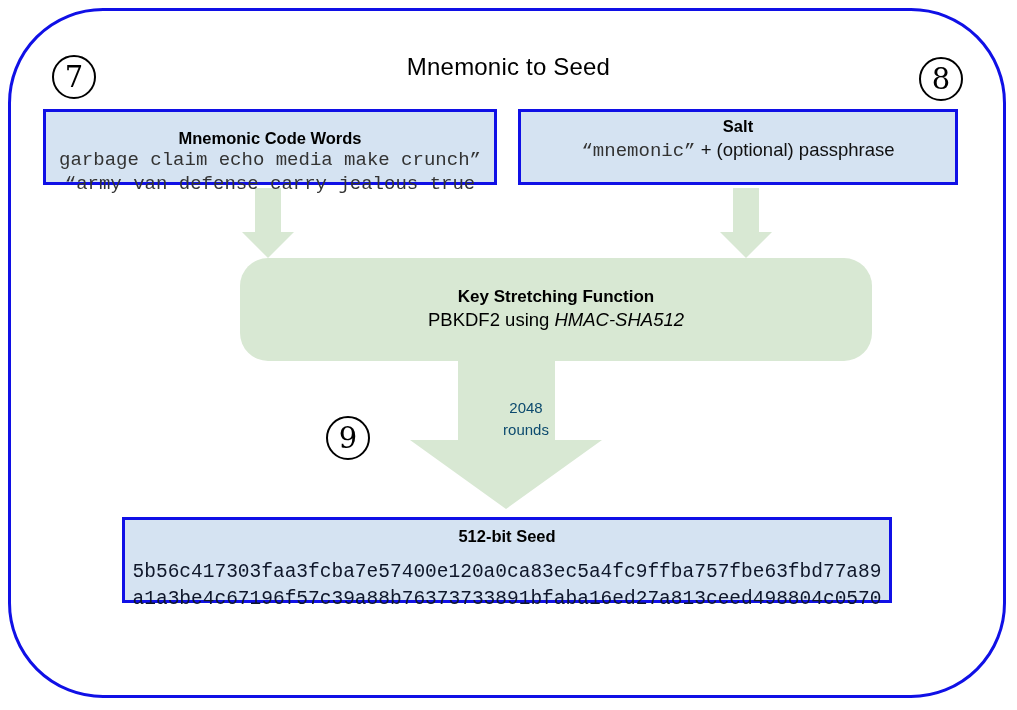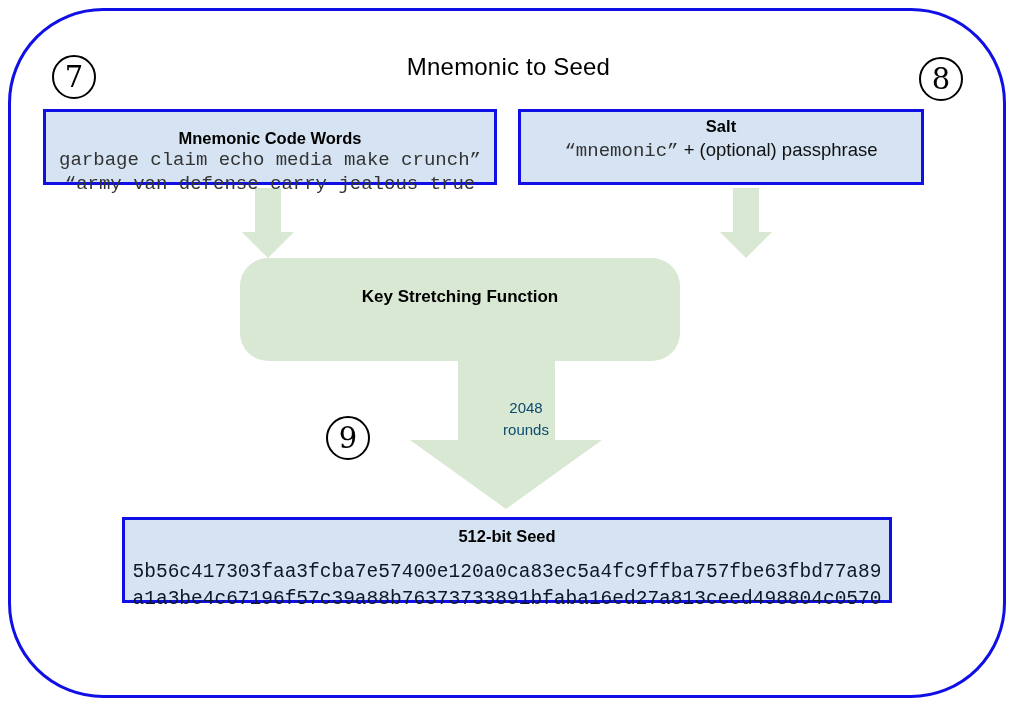--- a/index.html
+++ b/index.html
@@ -30,30 +30,30 @@
   .c8{left:919px;top:57px;}
   .c9{left:326px;top:416px;}
   .arrows{position:absolute;left:0;top:0;z-index:1;}
   .arrows polygon{fill:var(--green);}
   .box{
     position:absolute;border:3px solid var(--border-blue);background:var(--fill-blue);
     box-sizing:border-box;text-align:center;z-index:2;
   }
   .box-title{font-size:16.5px;font-weight:bold;}
   .mnemonic-box{left:43px;top:109px;width:454px;height:76px;padding-top:17px;}
-  .salt-box{left:518px;top:109px;width:406px;height:76px;padding-top:5px;}
+  .salt-box{left:518px;top:109px;width:440px;height:76px;padding-top:5px;}
   .mono{font-family:"Liberation Mono",monospace;}
   .mono-line{
     font-family:"Liberation Mono",monospace;font-size:19px;line-height:24px;color:#333;
     white-space:nowrap;
   }
   .salt-line{font-size:18.5px;margin-top:3px;color:#111;}
   .salt-line .mono{font-size:19px;color:#333;}
   .ksf-box{
-    position:absolute;left:240px;top:258px;width:440px;height:103px;border-radius:28px;
+    position:absolute;left:240px;top:258px;width:632px;height:103px;border-radius:28px;
     background:var(--green);box-sizing:border-box;text-align:center;padding-top:29px;z-index:2;
   }
   .ksf-title{font-size:17px;font-weight:bold;}
   .ksf-sub{font-size:18.5px;margin-top:2px;}
   .rounds{
     position:absolute;left:476px;top:397px;width:100px;text-align:center;
     font-size:15px;line-height:22px;z-index:2;color:#0c4a6e;
   }
   .seed-box{left:122px;top:517px;width:770px;height:86px;padding-top:7px;}
   .seed-box .hex{font-size:19.5px;line-height:27px;color:#0f172a;}
@@ -88,20 +88,21 @@
     <div class="box-title">Salt</div>
     <div class="salt-line">
       <span class="mono">“mnemonic”</span>
       <span>+</span>
       <span>(optional) passphrase</span>
     </div>
   </div>
 
   <div class="ksf-box">
     <div class="ksf-title">Key Stretching Function</div>
+    <div class="ksf-sub"><span>PBKDF2 using </span><em>HMAC-SHA512</em></div>
   </div>
 
   <div class="rounds">
     <div>2048</div>
     <div>rounds</div>
   </div>
 
   <div class="box seed-box">
     <div class="box-title">512-bit Seed</div>
     <div class="seed-hex">

